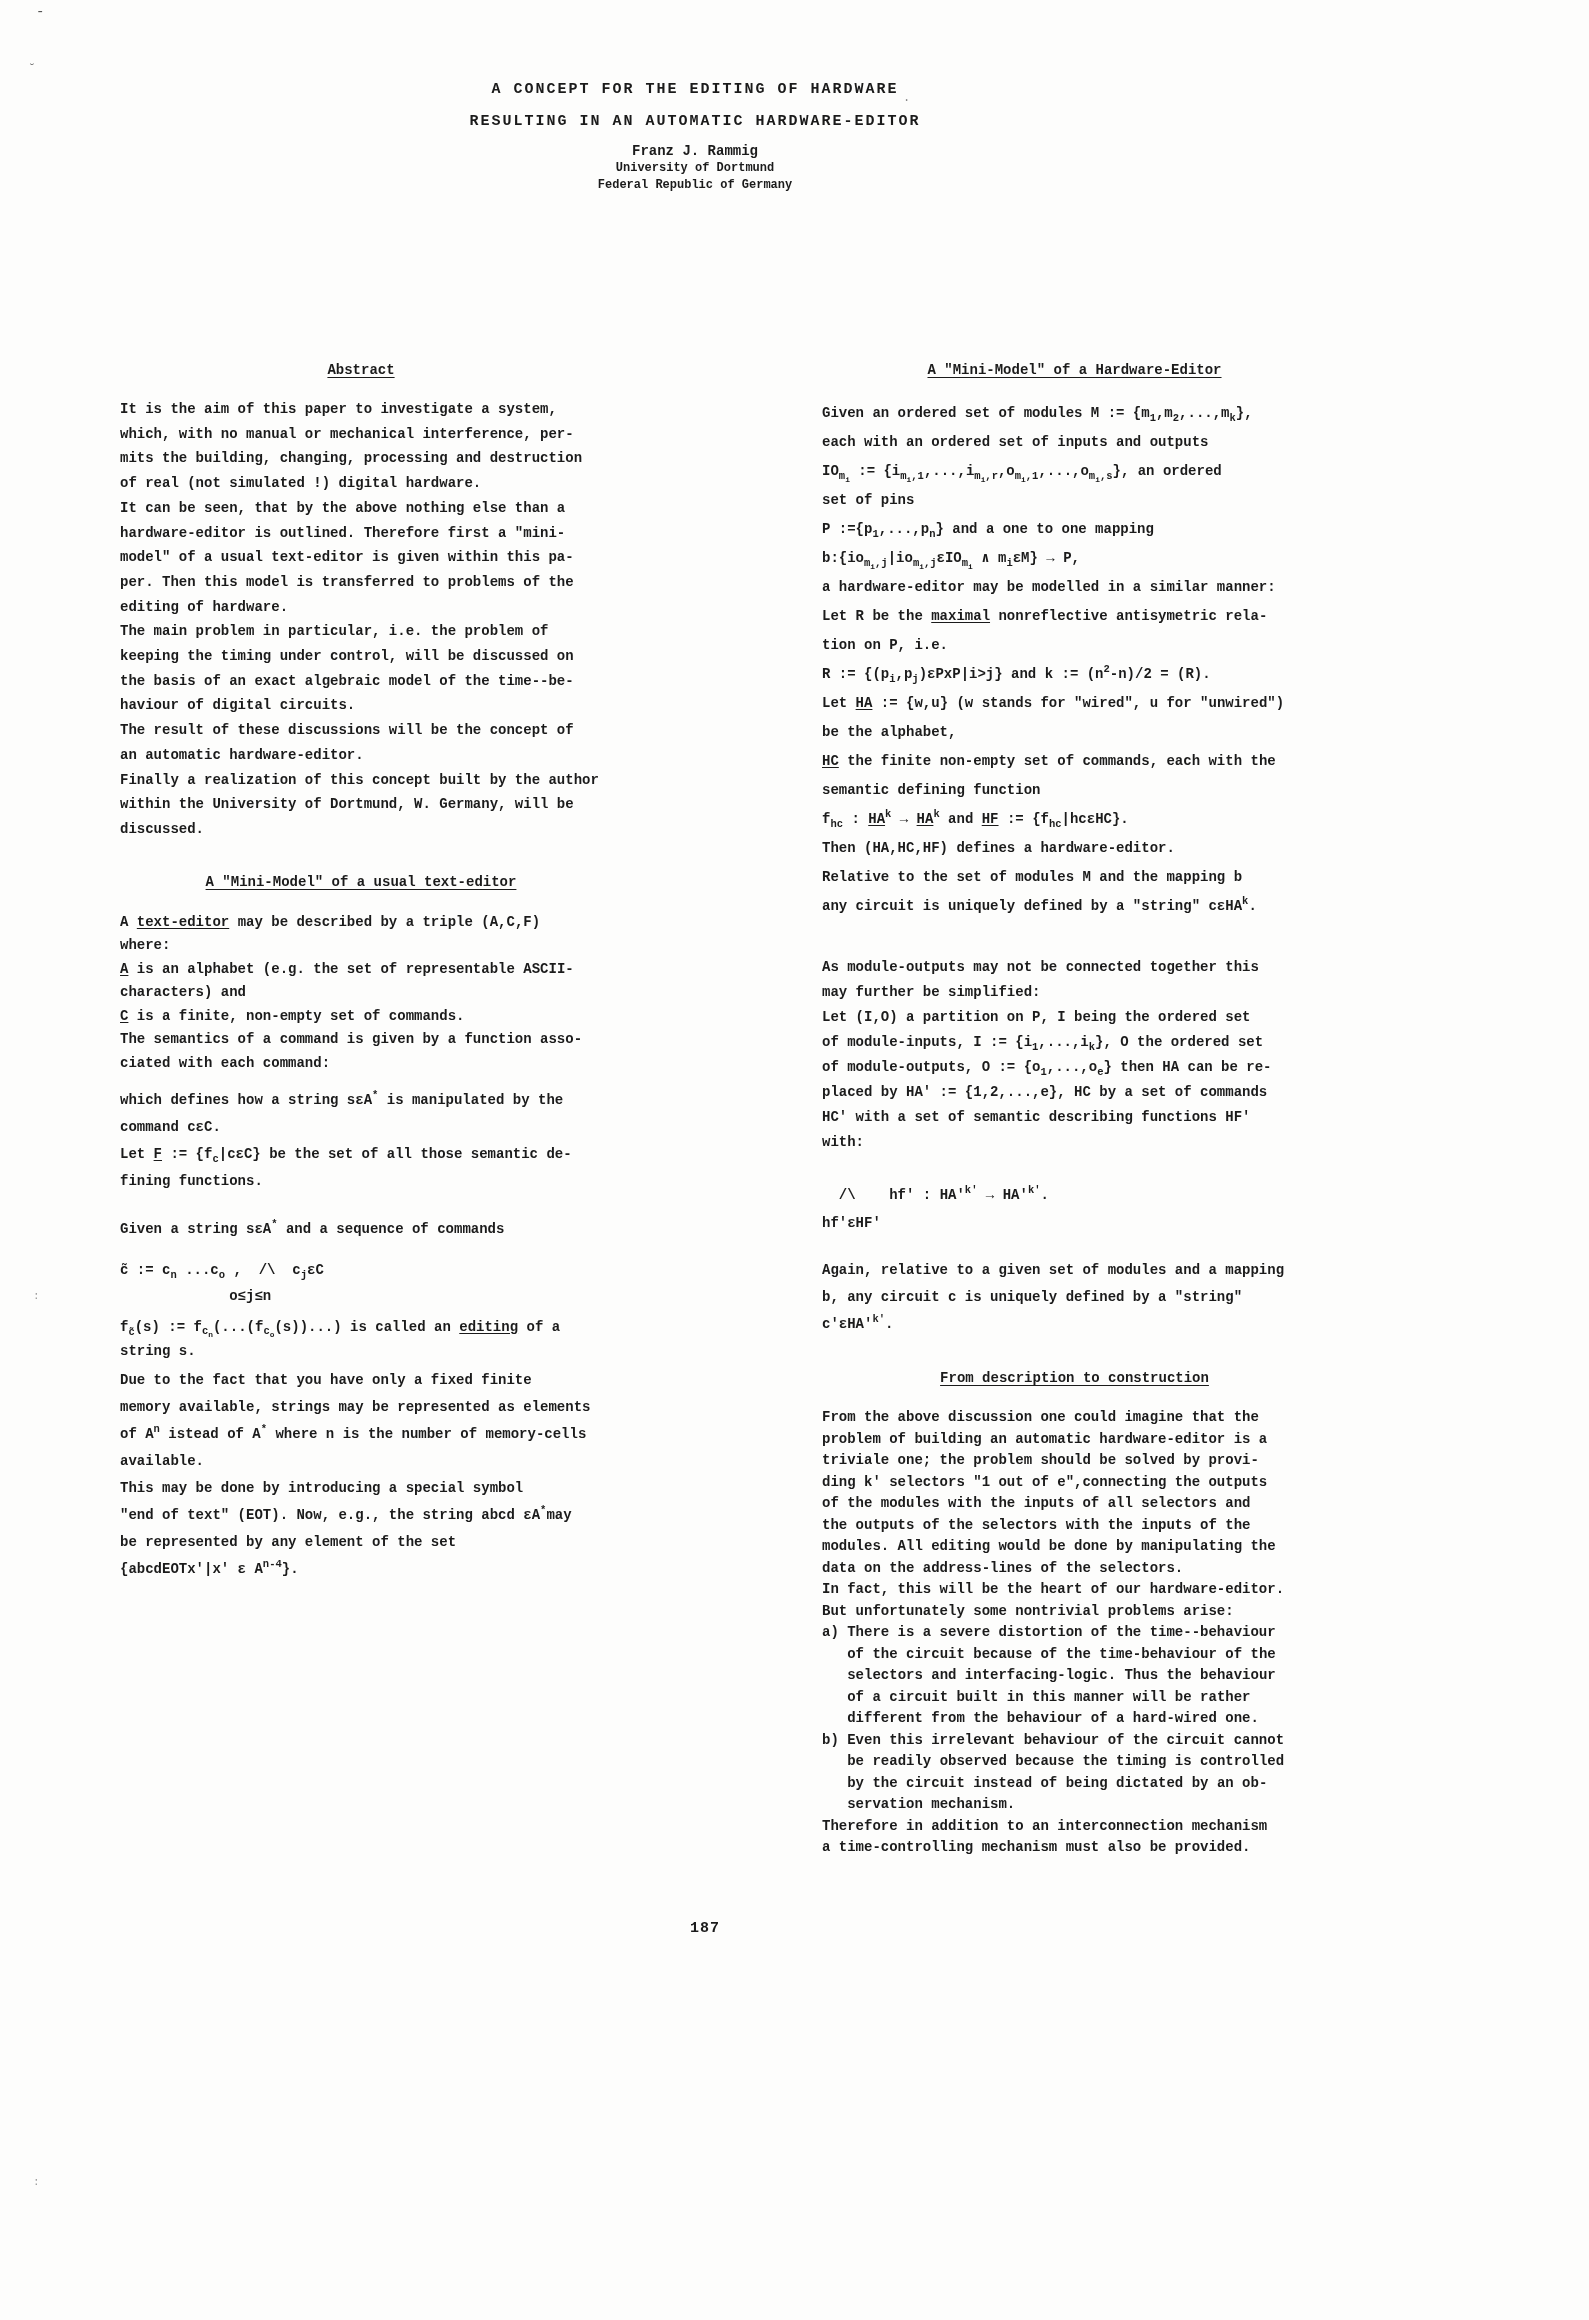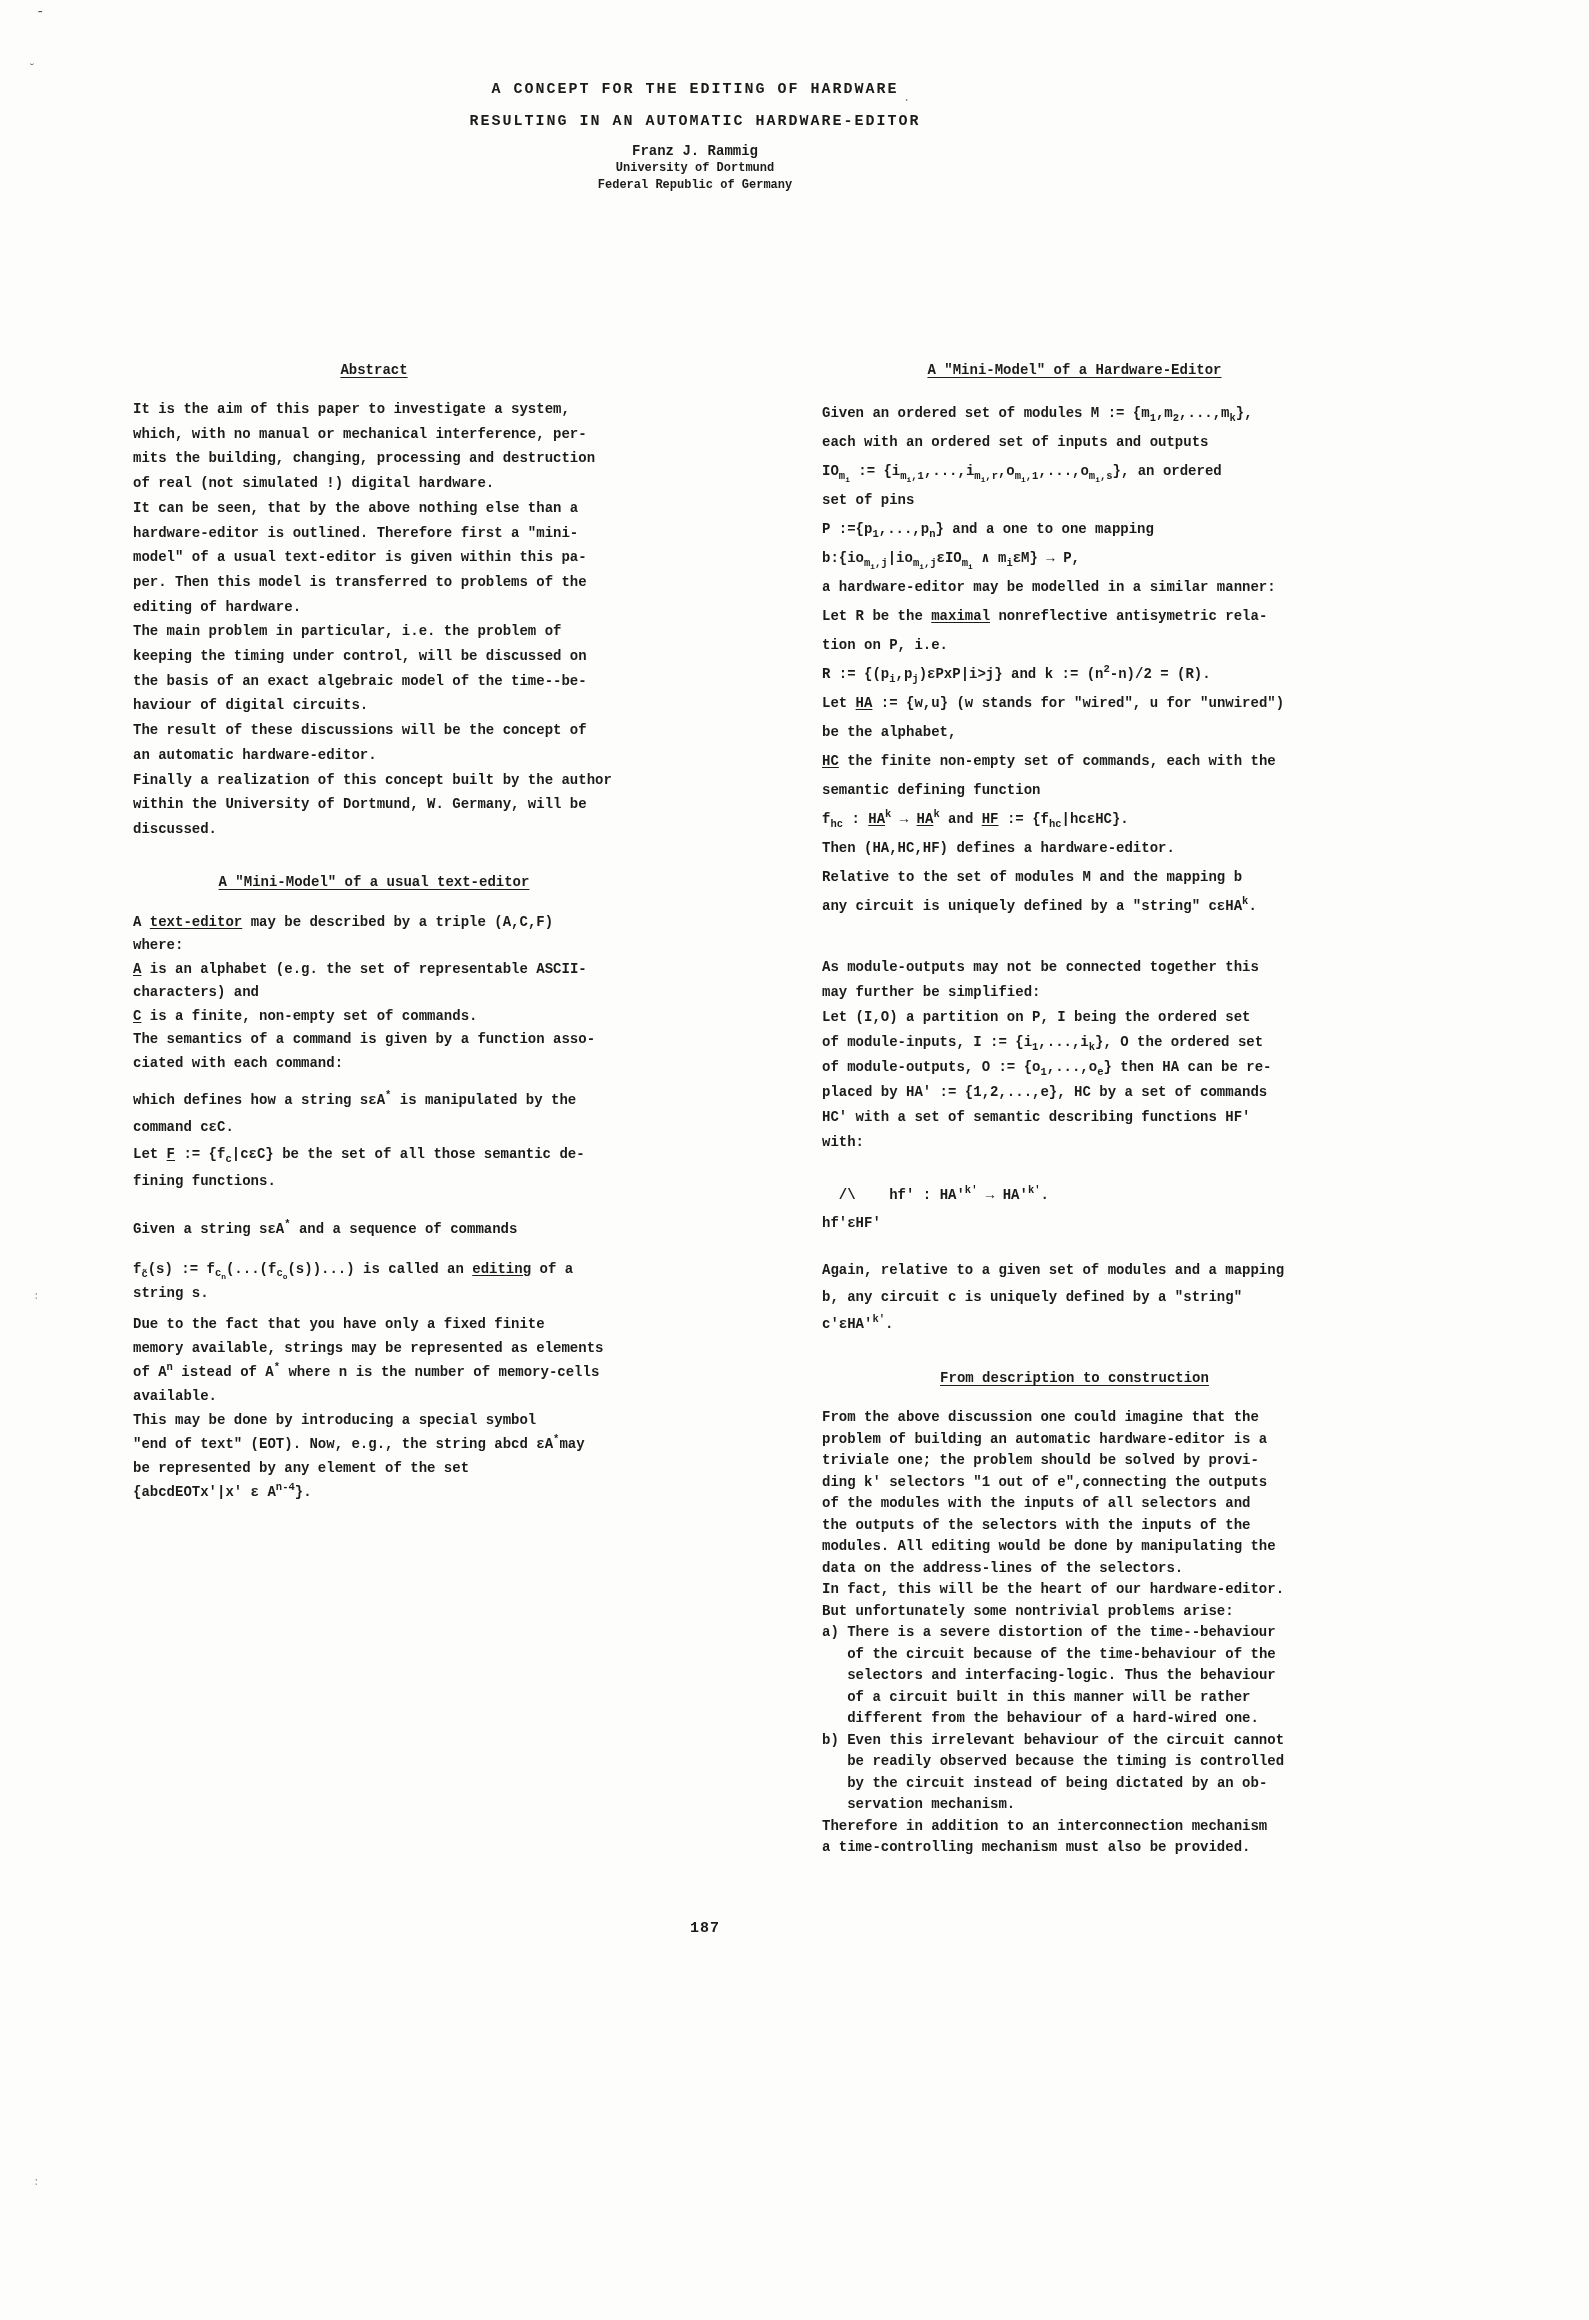--- a/index.html
+++ b/index.html
@@ -14,21 +14,21 @@
     overflow:hidden;
   }
   
   .titleblock{position:absolute;left:80px;top:80px;width:1230px;text-align:center;}
   .title{font-size:15px;letter-spacing:2px;line-height:20px;}
   .title.t2{margin-top:12px;}
   .author{font-size:14px;margin-top:11px;line-height:17px;}
   .affil{font-size:12px;line-height:17px;}
   
   .col{position:absolute;top:358px;font-size:14px;}
-  .col-left{left:133px;width:482px;}
+  .col-left{left:120px;width:482px;}
   .col-right{left:822px;width:505px;}
   .block{white-space:pre-wrap;}
   .para{line-height:24.7px;margin-top:14px;}
   .heading{
     text-align:center;
     text-decoration:underline;
     text-underline-offset:3px;
     line-height:25px;
     margin-top:28px;margin-bottom:2px;
   }
@@ -81,20 +81,21 @@
     <div class="affil">Federal Republic of Germany</div>
   </header>
 
   <div class="col col-left">
       <div class="block heading">Abstract</div>
       <div class="block para">It is the aim of this paper to investigate a system,<br>which, with no manual or mechanical interference, per-<br>mits the building, changing, processing and destruction<br>of real (not simulated !) digital hardware.<br>It can be seen, that by the above nothing else than a<br>hardware-editor is outlined. Therefore first a "mini-<br>model" of a usual text-editor is given within this pa-<br>per. Then this model is transferred to problems of the<br>editing of hardware.<br>The main problem in particular, i.e. the problem of<br>keeping the timing under control, will be discussed on<br>the basis of an exact algebraic model of the time--be-<br>haviour of digital circuits.<br>The result of these discussions will be the concept of<br>an automatic hardware-editor.<br>Finally a realization of this concept built by the author<br>within the University of Dortmund, W. Germany, will be<br>discussed.</div>
       <div class="block heading">A "Mini-Model" of a usual text-editor</div>
       <div class="block para">A <u>text-editor</u> may be described by a triple (A,C,F)<br>where:<br><u>A</u> is an alphabet (e.g. the set of representable ASCII-<br>characters) and<br><u>C</u> is a finite, non-empty set of commands.<br>The semantics of a command is given by a function asso-<br>ciated with each command:</div>
       <div class="block para">which defines how a string sεA<sup>*</sup> is manipulated by the<br>command cεC.<br>Let <u>F</u> := {f<sub>c</sub>|cεC} be the set of all those semantic de-<br>fining functions.</div>
       <div class="block para">Given a string sεA<sup>*</sup> and a sequence of commands</div>
+      <div class="block formula">c̃ := c<sub>n</sub> ...c<sub>o</sub> ,  /\  c<sub>j</sub>εC<br>             o≤j≤n</div>
       <div class="block para">f<sub>c̃</sub>(s) := f<sub>c<sub>n</sub></sub>(...(f<sub>c<sub>o</sub></sub>(s))...) is called an <u>editing</u> of a<br>string s.</div>
       <div class="block para">Due to the fact that you have only a fixed finite<br>memory available, strings may be represented as elements<br>of A<sup>n</sup> istead of A<sup>*</sup> where n is the number of memory-cells<br>available.<br>This may be done by introducing a special symbol<br>"end of text" (EOT). Now, e.g., the string abcd εA<sup>*</sup>may<br>be represented by any element of the set<br>{abcdEOTx'|x' ε A<sup>n-4</sup>}.</div>
     </div>
   <div class="col col-right">
       <div class="block heading">A "Mini-Model" of a Hardware-Editor</div>
       <div class="block para">Given an ordered set of modules M := {m<sub>1</sub>,m<sub>2</sub>,...,m<sub>k</sub>},<br>each with an ordered set of inputs and outputs<br>IO<sub>m<sub>i</sub></sub> := {i<sub>m<sub>i</sub>,1</sub>,...,i<sub>m<sub>i</sub>,r</sub>,o<sub>m<sub>i</sub>,1</sub>,...,o<sub>m<sub>i</sub>,s</sub>}, an ordered<br>set of pins<br>P :={p<sub>1</sub>,...,p<sub>n</sub>} and a one to one mapping<br>b:{io<sub>m<sub>i</sub>,j</sub>|io<sub>m<sub>i</sub>,j</sub>εIO<sub>m<sub>i</sub></sub> ∧ m<sub>i</sub>εM} → P,<br>a hardware-editor may be modelled in a similar manner:<br>Let R be the <u>maximal</u> nonreflective antisymetric rela-<br>tion on P, i.e.<br>R := {(p<sub>i</sub>,p<sub>j</sub>)εPxP|i&gt;j} and k := (n<sup>2</sup>-n)/2 = (R).<br>Let <u>HA</u> := {w,u} (w stands for "wired", u for "unwired")<br>be the alphabet,<br><u>HC</u> the finite non-empty set of commands, each with the<br>semantic defining function<br>f<sub>hc</sub> : <u>HA</u><sup>k</sup> → <u>HA</u><sup>k</sup> and <u>HF</u> := {f<sub>hc</sub>|hcεHC}.<br>Then (HA,HC,HF) defines a hardware-editor.<br>Relative to the set of modules M and the mapping b<br>any circuit is uniquely defined by a "string" cεHA<sup>k</sup>.</div>
       <div class="block para">As module-outputs may not be connected together this<br>may further be simplified:<br>Let (I,O) a partition on P, I being the ordered set<br>of module-inputs, I := {i<sub>1</sub>,...,i<sub>k</sub>}, O the ordered set<br>of module-outputs, O := {o<sub>1</sub>,...,o<sub>e</sub>} then HA can be re-<br>placed by HA' := {1,2,...,e}, HC by a set of commands<br>HC' with a set of semantic describing functions HF'<br>with:</div>
       <div class="block formula">  /\    hf' : HA'<sup>k'</sup> → HA'<sup>k'</sup>.<br>hf'εHF'</div>
       <div class="block para">Again, relative to a given set of modules and a mapping<br>b, any circuit c is uniquely defined by a "string"<br>c'εHA'<sup>k'</sup>.</div>
       <div class="block heading">From description to construction</div>

